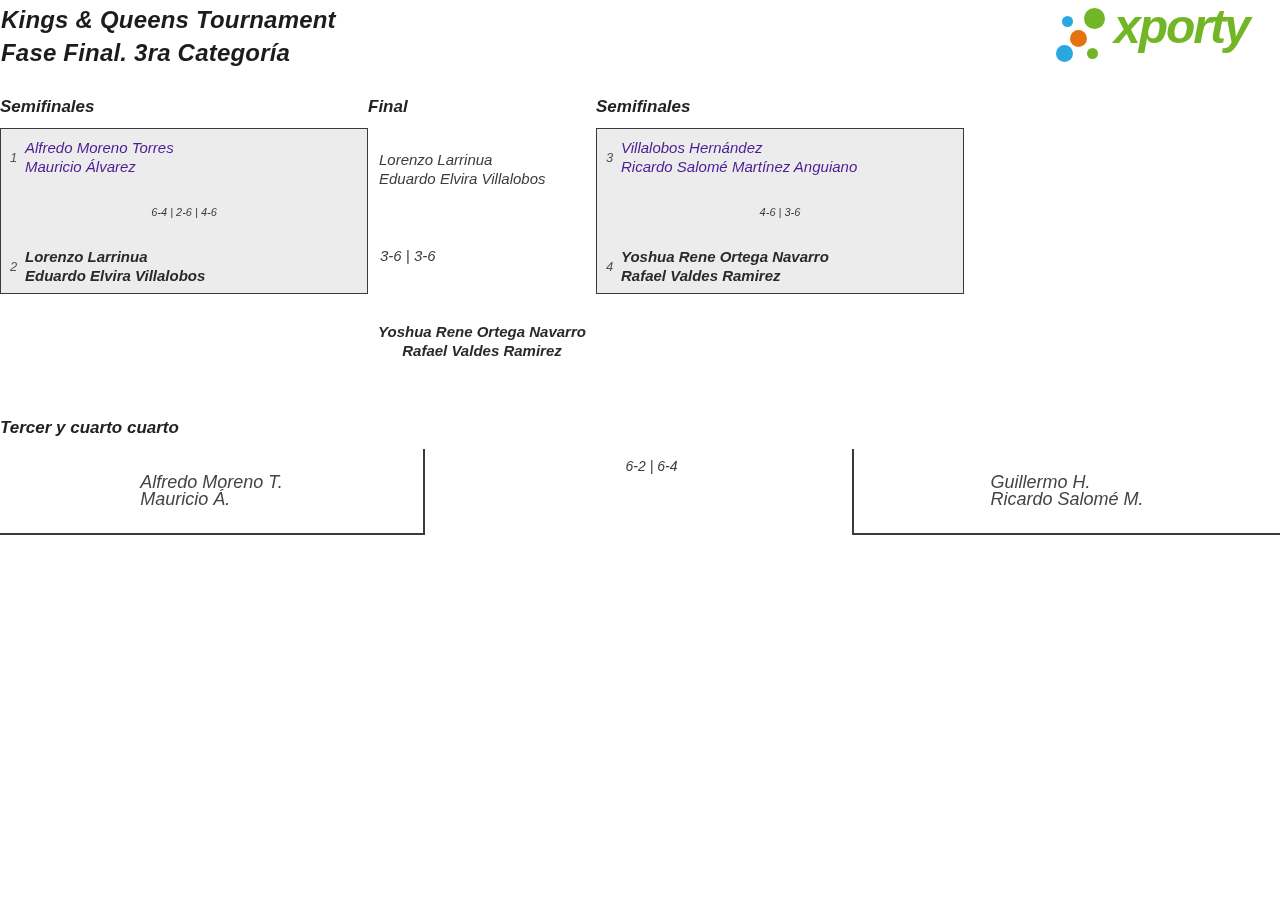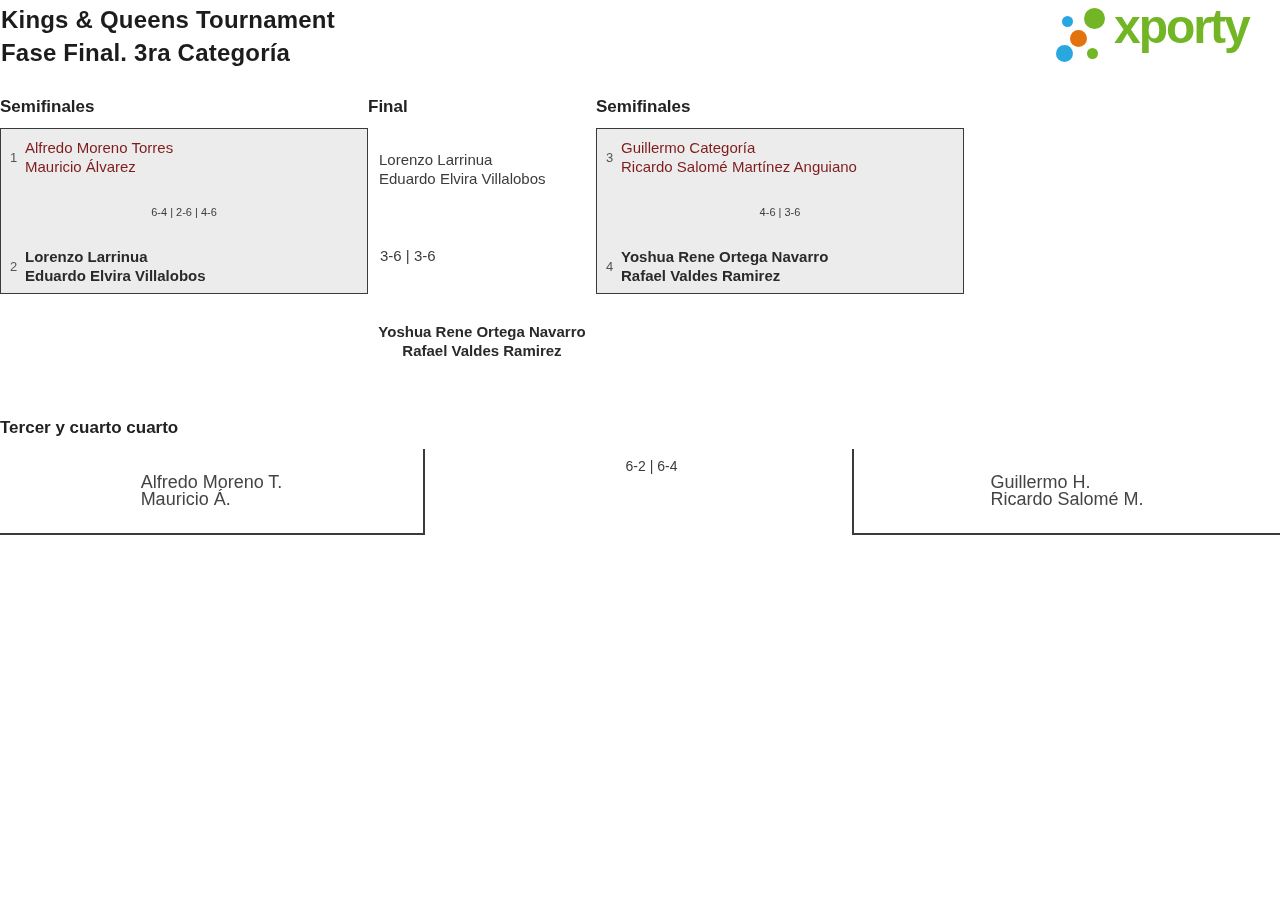--- a/index.html
+++ b/index.html
@@ -4,21 +4,21 @@
 <style>
   * { margin: 0; padding: 0; box-sizing: border-box; }
   html, body { background: #ffffff; }
   body {
     width: 1280px; height: 901px;
     font-family: "Liberation Sans", "DejaVu Sans", sans-serif;
     color: #3c3c3c;
     position: relative;
     overflow: hidden;
   }
-  .page { position: absolute; inset: 0; width: 1280px; height: 699px; }
+  .page { position: absolute; inset: 0; width: 1280px; height: 699px; font-style: italic; }
 
   
   .title-block { position: absolute; left: 1px; top: 3px; }
   .title-line {
     font-size: 24px; font-weight: 700; color: #1c1c1c;
     line-height: 33px; letter-spacing: 0.2px;
   }
 
   
   .logo { position: absolute; left: 1048px; top: 5px; width: 220px; height: 58px; cursor: pointer; }
@@ -50,21 +50,21 @@
     background: var(--box_fill);
     border: 1px solid var(--line_color);
     display: flex; flex-direction: column; justify-content: space-between;
     padding: 9px 0 8px 0;
   }
   .match-box.left  { left: 0; }
   .match-box.right { left: 596px; }
 
   .team-row { display: flex; align-items: center; padding-left: 9px; }
   .team-seed { width: 15px; font-size: 13px; color: #555; flex: none; text-align: left; }
-  .team-players { font-size: 15px; line-height: 19px; color: #7f1d1d; }
+  .team-players { font-size: 15px; line-height: 19px; color: #4c1d95; }
   .team-row.winner .team-players { font-weight: 700; color: #2a2a2a; }
   .match-score { text-align: center; font-size: 11px; color: #3c3c3c; }
 
   
   .final-col { position: absolute; left: 368px; top: 128px; width: 228px; height: 245px; }
   .final-team {
     position: absolute; left: 11px; top: 22px;
     font-size: 15px; line-height: 19px; color: #3c3c3c;
   }
   .final-score {
@@ -152,21 +152,21 @@
     <div class="final-winner">
       <span>Yoshua Rene Ortega Navarro</span><br>
       <span>Rafael Valdes Ramirez</span>
     </div>
   </div>
 
   <div class="match-box right">
     <div class="team-row">
       <span class="team-seed">3</span>
       <span class="team-players">
-        <span>Guillermo Categoría</span><br>
+        <span>Villalobos Hernández</span><br>
         <span>Ricardo Salomé Martínez Anguiano</span>
       </span>
     </div>
     <div class="match-score">4-6 | 3-6</div>
     <div class="team-row winner">
       <span class="team-seed">4</span>
       <span class="team-players">
         <span>Yoshua Rene Ortega Navarro</span><br>
         <span>Rafael Valdes Ramirez</span>
       </span>

